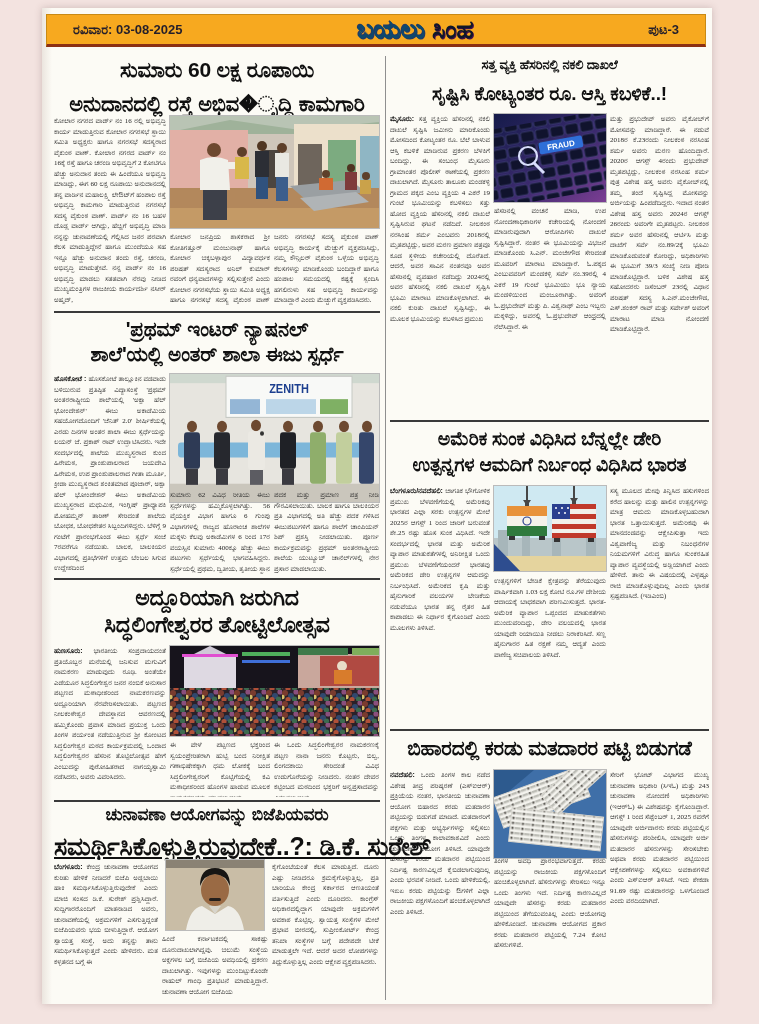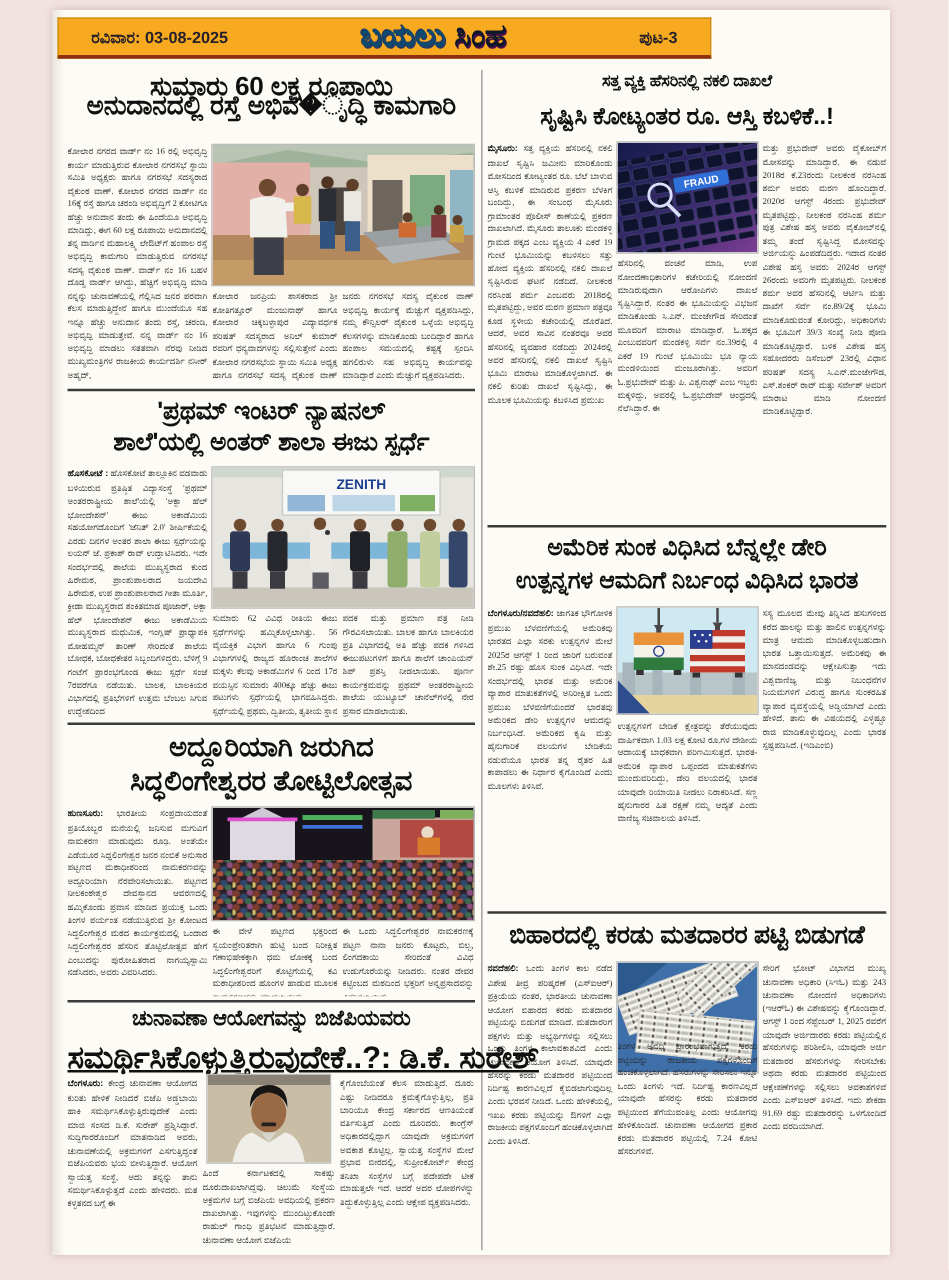--- a/index.html
+++ b/index.html
@@ -2,21 +2,21 @@
 <html><head>
 <meta charset="utf-8">
 <style>
   html,body{margin:0;padding:0;}
   .stage{position:relative;width:759px;height:1024px;background:#f3e3e0;overflow:hidden;
          font-family:"Liberation Serif",serif;}
   .paper{position:absolute;left:42px;top:8px;width:670px;height:996px;background:#fcfbf5;
          box-shadow:0 0 7px rgba(90,60,60,.25);}
   .paper:before{content:"";position:absolute;left:0;top:0;bottom:0;width:10px;
          background:linear-gradient(90deg,rgba(160,130,120,.18),rgba(0,0,0,0));}
-  .banner{position:absolute;left:46px;top:14px;width:523px;height:33px;background:#f7a91f;
+  .banner{position:absolute;left:46px;top:14px;width:660px;height:33px;background:#f7a91f;
          border:1px solid #c98a14;border-bottom:3px solid #8c3013;box-sizing:border-box;
          display:flex;align-items:center;justify-content:space-between;padding:0 26px;}
   .banner .date,.banner .pageno{font-family:"Liberation Sans",sans-serif;font-weight:bold;
          font-size:13px;color:#241f2b;}
   .masttitle{font-family:"Liberation Sans",sans-serif;font-weight:bold;font-size:25px;line-height:1;}
   .t-blue{color:#0c4a6e;text-shadow:1px 1px 0 #243a66,-1px -1px 0 #243a66;}
   .t-purple{color:#0f172a;text-shadow:1px 1px 0 #470f4d;}
   .h{position:absolute;font-family:"Liberation Sans",sans-serif;font-weight:bold;color:#101010;
          text-align:center;line-height:1.15;letter-spacing:-0.2px;white-space:nowrap;}
   .col{position:absolute;font-size:7px;line-height:1.5;text-align:justify;color:#272727;
@@ -36,21 +36,21 @@
 
   <div class="banner">
     <span class="date">ರವಿವಾರ: 03-08-2025</span>
     <span class="masttitle"><span class="t-blue">ಬಯಲು</span><span class="t-purple"> ಸಿಂಹ</span></span>
     <span class="pageno">ಪುಟ-3</span>
   </div>
 
   <div class="vrule" style="left:385px;top:56px;height:944px;"></div>
 
   <div class="h" style="left:54px;top:58px;width:326px;font-size:21px;">ಸುಮಾರು 60 ಲಕ್ಷ ರೂಪಾಯಿ</div>
-  <div class="h" style="left:54px;top:73px;width:326px;font-size:21px;">ಅನುದಾನದಲ್ಲಿ ರಸ್ತೆ ಅಭಿವ�ೃದ್ಧಿ ಕಾಮಗಾರಿ</div>
+  <div class="h" style="left:54px;top:92px;width:326px;font-size:21px;">ಅನುದಾನದಲ್ಲಿ ರಸ್ತೆ ಅಭಿವ�ೃದ್ಧಿ ಕಾಮಗಾರಿ</div>
 
   <div class="col" style="left:54px;top:116px;width:112px;height:192px;">ಕೋಲಾರ ನಗರದ ವಾರ್ಡ್ ನಂ 16 ರಲ್ಲಿ ಅಭಿವೃದ್ಧಿ ಕಾರ್ಯ ಮಾಡುತ್ತಿರುವ ಕೋಲಾರ ನಗರಸಭೆ ಸ್ಥಾಯಿ ಸಮಿತಿ ಅಧ್ಯಕ್ಷರು ಹಾಗೂ ನಗರಸಭೆ ಸದಸ್ಯರಾದ ವೈಕುಂಠ ವಾಣ್. ಕೋಲಾರ ನಗರದ ವಾರ್ಡ್ ನಂ 16ಕ್ಕೆ ರಸ್ತೆ ಹಾಗೂ ಚರಂಡಿ ಅಭಿವೃದ್ಧಿಗೆ 2 ಕೋಟಿಗೂ ಹೆಚ್ಚು ಅನುದಾನ ತಂದು ಈ ಹಿಂದೆಯೂ ಅಭಿವೃದ್ಧಿ ಮಾಡಿದ್ದು, ಈಗ 60 ಲಕ್ಷ ರೂಪಾಯಿ ಅನುದಾನದಲ್ಲಿ ತನ್ನ ವಾರ್ಡಿನ ಮಹಾಲಕ್ಷ್ಮಿ ಲೇಔಟ್‌ಗೆ ಹಂಪಾಲ ರಸ್ತೆ ಅಭಿವೃದ್ಧಿ ಕಾಮಗಾರಿ ಮಾಡುತ್ತಿರುವ ನಗರಸಭೆ ಸದಸ್ಯ ವೈಕುಂಠ ವಾಣ್. ವಾರ್ಡ್ ನಂ 16 ಬಹಳ ದೊಡ್ಡ ವಾರ್ಡ್ ಆಗಿದ್ದು, ಹೆಚ್ಚಿಗೆ ಅಭಿವೃದ್ಧಿ ಮಾಡಿ ನನ್ನನ್ನು ಚುನಾವಣೆಯಲ್ಲಿ ಗೆಲ್ಲಿಸಿದ ಜನರ ಪರವಾಗಿ ಕೆಲಸ ಮಾಡುತ್ತಿದ್ದೇನೆ ಹಾಗೂ ಮುಂದೆಯೂ ಸಹ ಇನ್ನೂ ಹೆಚ್ಚು ಅನುದಾನ ತಂದು ರಸ್ತೆ, ಚರಂಡಿ, ಅಭಿವೃದ್ಧಿ ಮಾಡುತ್ತೇವೆ. ನನ್ನ ವಾರ್ಡ್ ನಂ 16 ಅಭಿವೃದ್ಧಿ ಮಾಡಲು ಸತತವಾಗಿ ನೆರವು ನೀಡಿದ ಮುಖ್ಯಮಂತ್ರಿಗಳ ರಾಜಕೀಯ ಕಾರ್ಯದರ್ಶಿ ನಸೀರ್ ಅಹ್ಮದ್,</div>
 
   <div class="photo" style="left:170px;top:116px;width:209px;height:112px;">
     <svg viewBox="0 0 209 112" preserveAspectRatio="none">
       <rect width="209" height="112" fill="#c9bfae"></rect>
       <rect x="0" y="0" width="209" height="16" fill="#b9c4b4"></rect>
       <path d="M0 16 L60 4 L130 14 L209 6 L209 18 L0 18 Z" fill="#9fb29a"></path>
       <rect x="0" y="14" width="78" height="58" fill="#e2b0a6"></rect>
       <rect x="78" y="18" width="46" height="56" fill="#cfc6ba"></rect>
@@ -87,21 +87,21 @@
   <div class="col" style="left:170px;top:232px;width:100px;height:76px;">ಕೋಲಾರ ಜನಪ್ರಿಯ ಶಾಸಕರಾದ ಶ್ರೀ ಕೋತಿಗತ್ತೂರ್ ಮಂಜುನಾಥ್ ಹಾಗೂ ಕೋಲಾರ ಚಿಕ್ಕಬಳ್ಳಾಪುರ ವಿದ್ಯಾವರ್ಧಕ ಪರಿಷತ್ ಸದಸ್ಯರಾದ ಅನಿಲ್ ಕುಮಾರ್ ರವರಿಗೆ ಧನ್ಯವಾದಗಳನ್ನು ಸಲ್ಲಿಸುತ್ತೇನೆ ಎಂದು ಕೋಲಾರ ನಗರಸಭೆಯ ಸ್ಥಾಯಿ ಸಮಿತಿ ಅಧ್ಯಕ್ಷ ಹಾಗೂ ನಗರಸಭೆ ಸದಸ್ಯ ವೈಕುಂಠ ವಾಣ್ ತಿಳಿಸಿದ್ದಾರೆ. ವಾರ್ಡ್ ನಂ 16 ರ ಸುಮಾರು</div>
   <div class="col" style="left:274px;top:232px;width:105px;height:76px;">ಜನರು ನಗರಸಭೆ ಸದಸ್ಯ ವೈಕುಂಠ ವಾಣ್ ಅಭಿವೃದ್ಧಿ ಕಾರ್ಯಕ್ಕೆ ಮೆಚ್ಚುಗೆ ವ್ಯಕ್ತಪಡಿಸಿದ್ದು, ನಮ್ಮ ಕೌನ್ಸಿಲರ್ ವೈಕುಂಠ ಒಳ್ಳೆಯ ಅಭಿವೃದ್ಧಿ ಕೆಲಸಗಳನ್ನು ಮಾಡಿಕೊಂಡು ಬಂದಿದ್ದಾರೆ ಹಾಗೂ ಹಂಪಾಲ ಸಮಯದಲ್ಲಿ ಕಷ್ಟಕ್ಕೆ ಸ್ಪಂದಿಸಿ ಹಗಲಿರುಳು ಸಹ ಅಭಿವೃದ್ಧಿ ಕಾರ್ಯವನ್ನು ಮಾಡಿದ್ದಾರೆ ಎಂದು ಮೆಚ್ಚುಗೆ ವ್ಯಕ್ತಪಡಿಸಿದರು.</div>
 
   <div class="hrule" style="left:54px;top:311px;width:326px;"></div>
 
   <div class="h" style="left:54px;top:318px;width:326px;font-size:20px;">'ಪ್ರಥಮ್ ಇಂಟರ್ ನ್ಯಾಷನಲ್</div>
   <div class="h" style="left:54px;top:343px;width:326px;font-size:20px;">ಶಾಲೆ'ಯಲ್ಲಿ ಅಂತರ್ ಶಾಲಾ ಈಜು ಸ್ಪರ್ಧೆ</div>
 
   <div class="col" style="left:54px;top:374px;width:112px;height:200px;"><b>ಹೊಸಕೋಟೆ : </b><span>ಹೊಸಕೋಟೆ ತಾಲ್ಲೂಕಿನ ವಡವಾಡು ಬಳಿಯಿರುವ ಪ್ರತಿಷ್ಠಿತ ವಿದ್ಯಾಸಂಸ್ಥೆ 'ಪ್ರಥಮ್ ಅಂತರರಾಷ್ಟ್ರೀಯ ಶಾಲೆ'ಯಲ್ಲಿ 'ಅಕ್ವಾ ಹೆಲ್ ಭೋಂದೇಶನ್' ಈಜು ಅಕಾಡೆಮಿಯ ಸಹಯೋಗದೊಂದಿಗೆ 'ಜೆನಿತ್ 2.0' ಶೀರ್ಷಿಕೆಯಲ್ಲಿ ಎರಡು ದಿನಗಳ ಅಂತರ ಶಾಲಾ ಈಜು ಸ್ಪರ್ಧೆಯನ್ನು ಲಯನ್ ಜೆ. ಪ್ರಕಾಶ್ ರಾವ್ ಉದ್ಘಾಟಿಸಿದರು. ಇದೇ ಸಂದರ್ಭದಲ್ಲಿ ಶಾಲೆಯ ಮುಖ್ಯಸ್ಥರಾದ ಕುಂದ ಹಿರೇಮಠ, ಪ್ರಾಂಶುಪಾಲರಾದ ಜಯದೇವಿ ಹಿರೇಮಠ, ಉಪ ಪ್ರಾಂಶುಪಾಲರಾದ ಗೀತಾ ಮೂರ್ತಿ, ಕ್ರೀಡಾ ಮುಖ್ಯಸ್ಥರಾದ ಶಂಕಿತಮಾಡ ಪೂಜಾರ್, ಅಕ್ವಾ ಹೆಲ್ ಭೋಂದೇಶನ್ ಈಜು ಅಕಾಡೆಮಿಯ ಮುಖ್ಯಸ್ಥರಾದ ಮಧುಮಿಕ, ಇಂಗ್ಲಿಷ್ ಪ್ರಾಧ್ಯಾಪಕಿ ಮೋಹಮ್ಮನ್ ತಾರಿಣ್ ಸೇರಿದಂತೆ ಶಾಲೆಯ ಬೋಧಕ, ಬೋಧಕೇತರ ಸಿಬ್ಬಂದಿಗಳಿದ್ದರು. ಬೆಳಿಗ್ಗೆ 9 ಗಂಟೆಗೆ ಪ್ರಾರಂಭಗೊಂಡ ಈಜು ಸ್ಪರ್ಧೆ ಸಂಜೆ 7ರವರೆಗೂ ನಡೆಯಿತು. ಬಾಲಕ, ಬಾಲಕಿಯರ ವಿಭಾಗದಲ್ಲಿ ಪ್ರತಿಭೆಗಳಿಗೆ ಉತ್ತಮ ಬೆಂಬಲ ಸಿಗುವ ಉದ್ದೇಶದಿಂದ</span></div>
 
-  <div class="photo" style="left:170px;top:374px;width:209px;height:112px;">
+  <div class="photo" style="left:170px;top:374px;width:209px;height:128px;">
     <svg viewBox="0 0 209 112" preserveAspectRatio="none">
       <rect width="209" height="112" fill="#e7e5df"></rect>
       <rect x="0" y="0" width="209" height="8" fill="#cfd8cf"></rect>
       <rect x="56" y="2" width="126" height="36" fill="#f8f9f7" stroke="#c6c9c4"></rect>
       <text x="119" y="17" text-anchor="middle" font-size="11" font-weight="bold" fill="#1c3f8f">ZENITH</text>
       <rect x="60" y="22" width="30" height="13" fill="#94b6d6"></rect>
       <rect x="96" y="22" width="50" height="13" fill="#bcd6e8"></rect>
       <rect x="150" y="22" width="28" height="13" fill="#7fb064"></rect>
       <rect x="8" y="60" width="194" height="13" rx="3" fill="#7db6d9"></rect>
       <rect x="0" y="96" width="209" height="16" fill="#cac6bc"></rect>
@@ -180,21 +180,21 @@
     <svg viewBox="0 0 98 70" preserveAspectRatio="none">
       <rect width="98" height="70" fill="#c9bda6"></rect>
       <rect x="0" y="0" width="98" height="8" fill="#8a8274"></rect>
       <ellipse cx="49" cy="30" rx="14" ry="16" fill="#9a6a44"></ellipse>
       <path d="M34 26 Q34 8 49 8 Q64 8 64 26 Q60 15 49 14 Q38 15 34 26 Z" fill="#171513"></path>
       <rect x="43" y="38" width="12" height="3" rx="1.5" fill="#241f1c"></rect>
       <path d="M20 70 Q24 48 36 46 L49 54 L62 46 Q74 48 78 70 Z" fill="#efeee8"></path>
       <polygon points="43,46 49,54 55,46" fill="#d8d5cc"></polygon>
     </svg>
   </div>
-  <div class="col" style="left:162px;top:934px;width:106px;height:62px;">ಹಿಂದೆ ಕರ್ನಾಟಕದಲ್ಲಿ ಸಾಕಷ್ಟು ದೂರುದಾಖಲಾಗಿದ್ದವು. ಚಿಲುಮೆ ಸಂಸ್ಥೆಯ ಅಕ್ರಮಗಳ ಬಗ್ಗೆ ಬಿಜೆಪಿಯ ಅವಧಿಯಲ್ಲಿ ಪ್ರಕರಣ ದಾಖಲಾಗಿತ್ತು. ಇವುಗಳನ್ನು ಮುಂದಿಟ್ಟುಕೊಂಡೇ ರಾಹುಲ್ ಗಾಂಧಿ ಪ್ರತಿಭಟನೆ ಮಾಡುತ್ತಿದ್ದಾರೆ. ಚುನಾವಣಾ ಆಯೋಗ ಬಿಜೆಪಿಯ</div>
+  <div class="col" style="left:162px;top:934px;width:106px;height:62px;">ಹಿಂದೆ ಕರ್ನಾಟಕದಲ್ಲಿ ಸಾಕಷ್ಟು ದೂರುದಾಖಲಾಗಿದ್ದವು. ಚಿಲುಮೆ ಸಂಸ್ಥೆಯ ಅಕ್ಗಗಳಲ ಬಗ್ಗೆ ಬಿಜೆಪಿಯ ಅವಧಿಯಲ್ಲಿ ಪ್ರಕರಣ ದಾಖಲಾಗಿತ್ತು. ಇವುಗಳನ್ನು ಮುಂದಿಟ್ಟುಕೊಂಡೇ ರಾಹುಲ್ ಗಾಂಧಿ ಪ್ರತಿಭಟನೆ ಮಾಡುತ್ತಿದ್ದಾರೆ. ಚುನಾವಣಾ ಆಯೋಗ ಬಿಜೆಪಿಯ</div>
   <div class="col" style="left:272px;top:862px;width:107px;height:134px;">ಕೈಗೊಂಬೆಯಂತೆ ಕೆಲಸ ಮಾಡುತ್ತಿದೆ. ದೂರು ಎಷ್ಟು ನೀಡಿದರೂ ಕ್ರಮಕೈಗೊಳ್ಳುತ್ತಿಲ್ಲ, ಪ್ರತಿ ಬಾರಿಯೂ ಕೇಂದ್ರ ಸರ್ಕಾರದ ಆಣತಿಯಂತೆ ವರ್ತಿಸುತ್ತಿದೆ ಎಂದು ದೂರಿದರು. ಕಾಂಗ್ರೆಸ್ ಅಧಿಕಾರದಲ್ಲಿದ್ದಾಗ ಯಾವುದೇ ಅಕ್ರಮಗಳಿಗೆ ಅವಕಾಶ ಕೊಟ್ಟಿಲ್ಲ. ಸ್ವಾಯತ್ತ ಸಂಸ್ಥೆಗಳ ಮೇಲೆ ಪ್ರಭಾವ ಬೀರದಲ್ಲಿ, ಸುಪ್ರೀಂಕೋರ್ಟ್ ಕೇಂದ್ರ ತನಿಖಾ ಸಂಸ್ಥೆಗಳ ಬಗ್ಗೆ ಪದೇಪದೇ ಟೀಕೆ ಮಾಡುತ್ತಲೇ ಇದೆ. ಆದರೆ ಅದರ ಲೋಪಗಳನ್ನು ತಿದ್ದುಕೊಳ್ಳುತ್ತಿಲ್ಲ ಎಂದು ಆಕ್ಷೇಪ ವ್ಯಕ್ತಪಡಿಸಿದರು.</div>
 
   <div class="h" style="left:390px;top:58px;width:319px;font-size:13px;">ಸತ್ತ ವ್ಯಕ್ತಿ ಹೆಸರಿನಲ್ಲಿ ನಕಲಿ ದಾಖಲೆ</div>
   <div class="h" style="left:390px;top:83px;width:319px;font-size:19px;">ಸೃಷ್ಟಿಸಿ ಕೋಟ್ಯಂತರ ರೂ. ಆಸ್ತಿ ಕಬಳಿಕೆ..!</div>
 
   <div class="col" style="left:390px;top:114px;width:100px;height:302px;"><b>ಮೈಸೂರು: </b><span>ಸತ್ತ ವ್ಯಕ್ತಿಯ ಹೆಸರಿನಲ್ಲಿ ನಕಲಿ ದಾಖಲೆ ಸೃಷ್ಟಿಸಿ ಜಮೀನು ಮಾರಿಕೊಂಡು ಮೋಸದಿಂದ ಕೋಟ್ಯಂತರ ರೂ. ಬೆಲೆ ಬಾಳುವ ಆಸ್ತಿ ಕಬಳಿಕೆ ಮಾಡಿರುವ ಪ್ರಕರಣ ಬೆಳಕಿಗೆ ಬಂದಿದ್ದು, ಈ ಸಂಬಂಧ ಮೈಸೂರು ಗ್ರಾಮಾಂತರ ಪೊಲೀಸ್ ಠಾಣೆಯಲ್ಲಿ ಪ್ರಕರಣ ದಾಖಲಾಗಿದೆ. ಮೈಸೂರು ತಾಲೂಕು ಮಂಡಕಳ್ಳಿ ಗ್ರಾಮದ ಪಕ್ಕದ ಎಂಬ ವ್ಯಕ್ತಿಯ 4 ಎಕರೆ 19 ಗುಂಟೆ ಭೂಮಿಯನ್ನು ಕಬಳಿಸಲು ಸತ್ತು ಹೋದ ವ್ಯಕ್ತಿಯ ಹೆಸರಿನಲ್ಲಿ ನಕಲಿ ದಾಖಲೆ ಸೃಷ್ಟಿಸಿರುವ ಘಟನೆ ನಡೆದಿದೆ. ನೀಲಕಂಠ ನರಸಿಂಹ ಶರ್ಮ ಎಂಬವರು 2018ರಲ್ಲಿ ಮೃತಪಟ್ಟಿದ್ದು, ಅವರ ಮರಣ ಪ್ರಮಾಣ ಪತ್ರವೂ ಕೂಡ ಸ್ಥಳೀಯ ಕಚೇರಿಯಲ್ಲಿ ದೊರೆತಿದೆ. ಆದರೆ, ಅವರ ಸಾವಿನ ನಂತರವೂ ಅವರ ಹೆಸರಿನಲ್ಲಿ ವ್ಯವಹಾರ ನಡೆದಿದ್ದು 2024ರಲ್ಲಿ ಅವರ ಹೆಸರಿನಲ್ಲಿ ನಕಲಿ ದಾಖಲೆ ಸೃಷ್ಟಿಸಿ ಭೂಮಿ ಮಾರಾಟ ಮಾಡಿಕೊಳ್ಳಲಾಗಿದೆ. ಈ ನಕಲಿ ಕುರಿತು ದಾಖಲೆ ಸೃಷ್ಟಿಸಿದ್ದು, ಈ ಮೂಲಕ ಭೂಮಿಯನ್ನು ಕಬಳಿಸಿದ ಪ್ರಮುಖ</span></div>
 
   <div class="photo" style="left:494px;top:114px;width:112px;height:88px;">
     <svg viewBox="0 0 112 88" preserveAspectRatio="none">
       <defs>
@@ -288,16 +288,16 @@
           <rect x="2" y="14" width="92" height="32" fill="url(#vrows)" stroke="#d8d6cf"></rect>
         </g>
       <g transform="rotate(6 60 60)">
           <rect x="16" y="42" width="92" height="34" fill="url(#vrows)" stroke="#d8d6cf"></rect>
         </g>
       <g transform="rotate(-42 80 20)">
           <rect x="52" y="2" width="70" height="26" fill="url(#vrows)" stroke="#d8d6cf"></rect>
         </g>
     </svg>
   </div>
-  <div class="col" style="left:494px;top:832px;width:112px;height:138px;">ತಿಂಗಳ ಅವಧಿ ಪ್ರಾರಂಭವಾಗುತ್ತದೆ. ಕರಡು ಪಟ್ಟಿಯನ್ನು ರಾಜಕೀಯ ಪಕ್ಷಗಳೊಂದಿಗೆ ಹಂಚಿಕೊಳ್ಳಲಾಗಿದೆ. ಹೆಸರುಗಳನ್ನು ಸೇರಿಸಲು ಇನ್ನೂ ಒಂದು ತಿಂಗಳು ಇದೆ. ನಿರ್ದಿಷ್ಟ ಕಾರಣವಿಲ್ಲದೆ ಯಾವುದೇ ಹೆಸರನ್ನು ಕರಡು ಮತದಾರರ ಪಟ್ಟಿಯಿಂದ ತೆಗೆಯುವಂತಿಲ್ಲ ಎಂದು ಆಯೋಗವು ಹೇಳಿಕೊಂಡಿದೆ. ಚುನಾವಣಾ ಆಯೋಗದ ಪ್ರಕಾರ ಕರಡು ಮತದಾರರ ಪಟ್ಟಿಯಲ್ಲಿ 7.24 ಕೋಟಿ ಹೆಸರುಗಳಿವೆ.</div>
+  <div class="col" style="left:494px;top:856px;width:112px;height:138px;">ತಿಂಗಳ ಅವಧಿ ಪ್ರಾರಂಭವಾಗುತ್ತದೆ. ಕರಡು ಪಟ್ಟಿಯನ್ನು ರಾಜಕೀಯ ಪಕ್ಷಗಳೊಂದಿಗೆ ಹಂಚಿಕೊಳ್ಳಲಾಗಿದೆ. ಹೆಸರುಗಳನ್ನು ಸೇರಿಸಲು ಇನ್ನೂ ಒಂದು ತಿಂಗಳು ಇದೆ. ನಿರ್ದಿಷ್ಟ ಕಾರಣವಿಲ್ಲದೆ ಯಾವುದೇ ಹೆಸರನ್ನು ಕರಡು ಮತದಾರರ ಪಟ್ಟಿಯಿಂದ ತೆಗೆಯುವಂತಿಲ್ಲ ಎಂದು ಆಯೋಗವು ಹೇಳಿಕೊಂಡಿದೆ. ಚುನಾವಣಾ ಆಯೋಗದ ಪ್ರಕಾರ ಕರಡು ಮತದಾರರ ಪಟ್ಟಿಯಲ್ಲಿ 7.24 ಕೋಟಿ ಹೆಸರುಗಳಿವೆ.</div>
   <div class="col" style="left:610px;top:770px;width:99px;height:230px;">ಸೇರಿಗೆ ಭೋಟ್ ವಿಭಾಗದ ಮುಖ್ಯ ಚುನಾವಣಾ ಅಧಿಕಾರಿ (ಸಿಇಓ) ಮತ್ತು 243 ಚುನಾವಣಾ ನೋಂದಣಿ ಅಧಿಕಾರಿಗಳು (ಇಆರ್‌ಓ) ಈ ವಿಶೇಷವನ್ನು ಕೈಗೊಂಡಿದ್ದಾರೆ. ಆಗಸ್ಟ್ 1 ರಿಂದ ಸೆಪ್ಟೆಂಬರ್ 1, 2025 ರವರೆಗೆ ಯಾವುದೇ ಅರ್ಜಿದಾರರು ಕರಡು ಪಟ್ಟಿಯಲ್ಲಿನ ಹೆಸರುಗಳನ್ನು ಪರಿಶೀಲಿಸಿ, ಯಾವುದೇ ಅರ್ಜಿ ಮತದಾರರ ಹೆಸರುಗಳನ್ನು ಸೇರಿಸಬೇಕು ಅಥವಾ ಕರಡು ಮತದಾರರ ಪಟ್ಟಿಯಿಂದ ಆಕ್ಷೇಪಣೆಗಳನ್ನು ಸಲ್ಲಿಸಲು ಅವಕಾಶಗಳಿವೆ ಎಂದು ಎಸ್‌ಐಆರ್ ತಿಳಿಸಿದೆ. ಇದು ಶೇಕಡಾ 91.69 ರಷ್ಟು ಮತದಾರರನ್ನು ಒಳಗೊಂಡಿದೆ ಎಂದು ವರದಿಯಾಗಿದೆ.</div>
 
 </div>
 
 </body></html>

